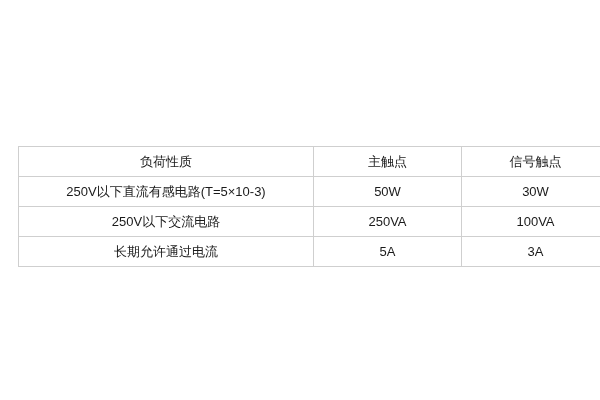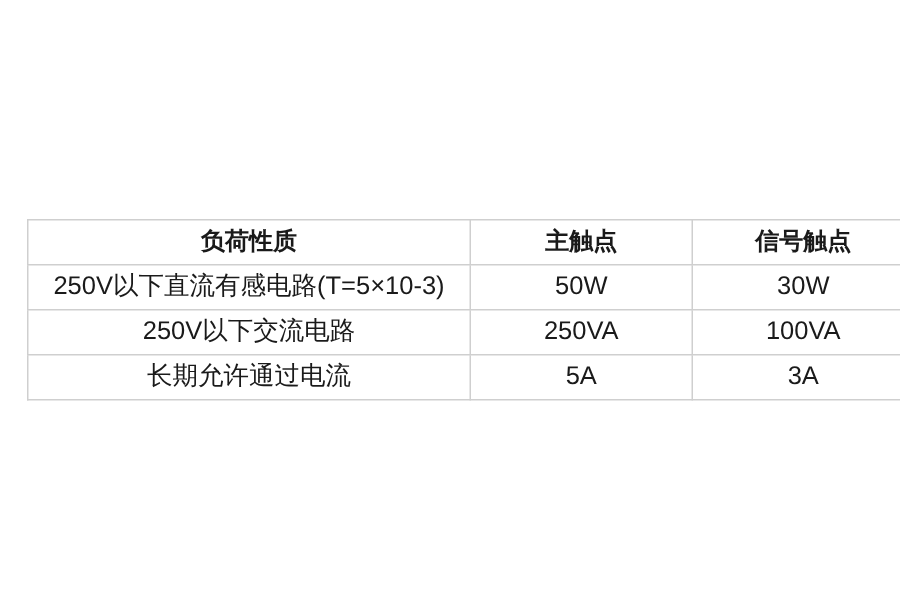--- a/index.html
+++ b/index.html
@@ -26,33 +26,32 @@
     width: 564px;
     border-collapse: collapse;
     table-layout: fixed;
   }
   #spec-table td {
     border: 1px solid #cfcfcf;
     height: 29px;
     padding: 0 4px;
     text-align: center;
     vertical-align: middle;
-    font-size: 17px;
+    font-size: 13px;
     color: #1a1a1a;
     line-height: 1.2;
     white-space: nowrap;
     overflow: hidden;
   }
   #spec-table td.col-load  { width: 286px; }
   #spec-table td.col-main  { width: 139px; }
   #spec-table td.col-sig   { width: 139px; }
   #spec-table tr.header-row td {
-    font-size: 16px;
+    font-size: 13px;
     color: #1a1a1a;
-    font-weight: bold;
   }
 </style>
 </head>
 <body>
 
 <div id="page">
   <table id="spec-table">
     <tbody>
       <tr class="header-row">
         <td class="col-load">负荷性质</td>

